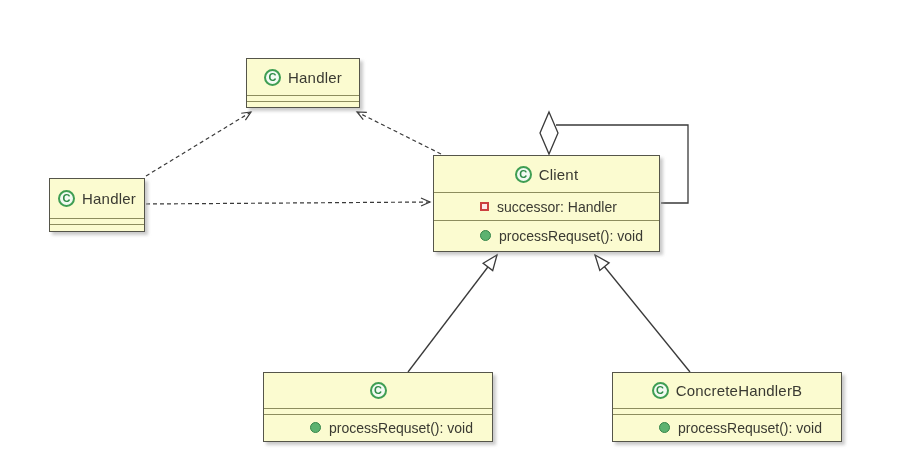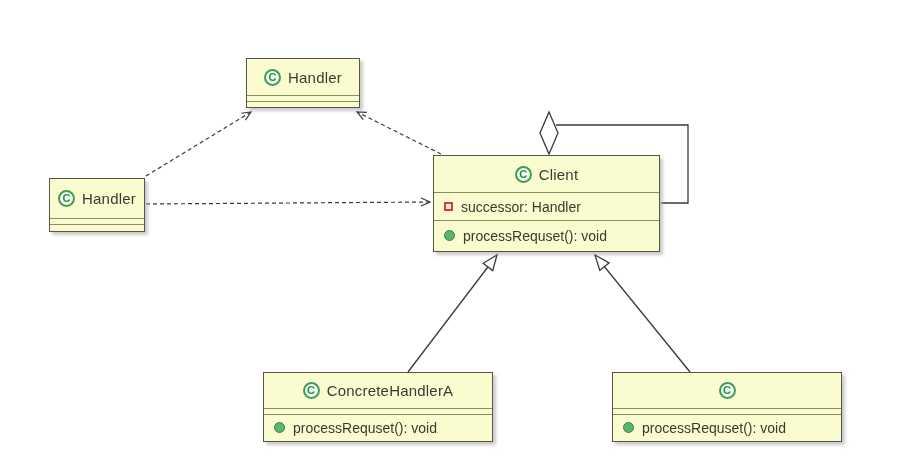--- a/index.html
+++ b/index.html
@@ -12,21 +12,21 @@
     position:absolute;background:#fbfbd0;border:1.5px solid #55554a;
     box-shadow:3px 3px 3px rgba(160,160,160,.55);box-sizing:border-box;
   }
   .uml-title{
     display:flex;align-items:center;justify-content:center;gap:7px;
     font-size:15px;letter-spacing:.2px;color:#3a3a32;
   }
   .compartment{border-top:1.2px solid #8d8d5e;box-sizing:border-box;}
   .member{
     display:flex;align-items:center;gap:8px;padding:0 0 0 10px;
-    font-size:14px;color:#3a3a32;height:100%;
+    font-size:14px;color:#3a3a32;height:100%;margin-left:36px;
   }
   .cicon{
     display:inline-flex;align-items:center;justify-content:center;flex:0 0 auto;
     width:17px;height:17px;border-radius:50%;border:2.5px solid #3f9e53;
     background:#f2faf2;color:#2e8b47;font-weight:bold;font-size:11px;
     box-sizing:border-box;line-height:1;
   }
   .field-icon{
     display:inline-block;flex:0 0 auto;width:9px;height:9px;box-sizing:border-box;
     border:2px solid #cc4040;background:#fdeaea;
@@ -98,34 +98,34 @@
       <div class="member">
         <span class="method-icon"></span>
         <span>processRequset(): void</span>
       </div>
     </div>
   </div>
 
   <div class="uml-class" style="left:263px;top:372px;width:230px;height:70px;">
     <div class="uml-title" style="height:35px;">
       <span class="cicon">C</span>
-      <span>ConcreteHandlerA</span>
     </div>
     <div class="compartment" style="height:6px;"></div>
     <div class="compartment" style="height:26px;">
       <div class="member">
         <span class="method-icon"></span>
         <span>processRequset(): void</span>
       </div>
     </div>
   </div>
 
   <div class="uml-class" style="left:612px;top:372px;width:230px;height:70px;">
     <div class="uml-title" style="height:35px;">
       <span class="cicon">C</span>
+      <span>ConcreteHandlerB</span>
     </div>
     <div class="compartment" style="height:6px;"></div>
     <div class="compartment" style="height:26px;">
       <div class="member">
         <span class="method-icon"></span>
         <span>processRequset(): void</span>
       </div>
     </div>
   </div>
 

